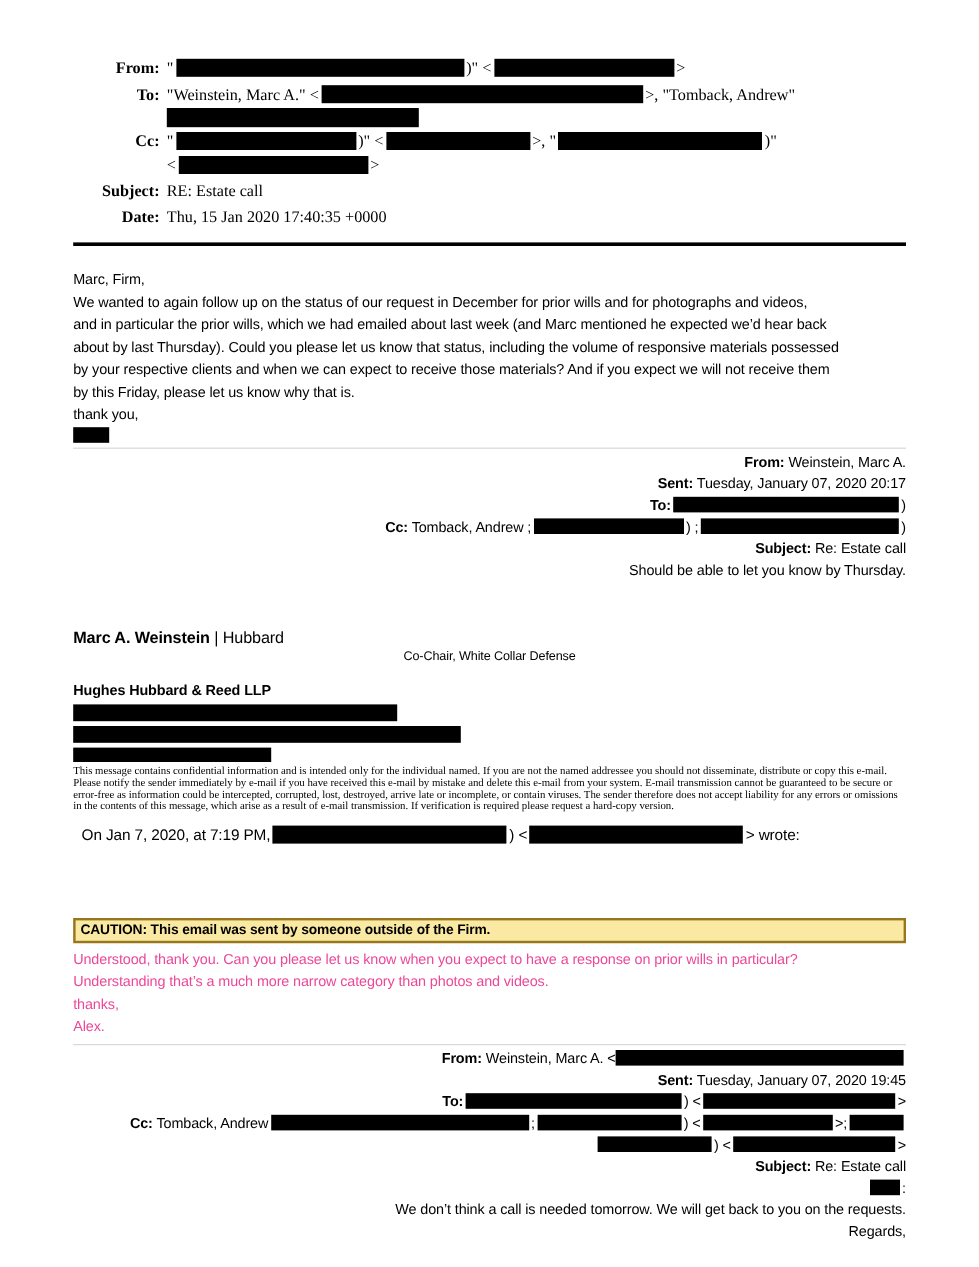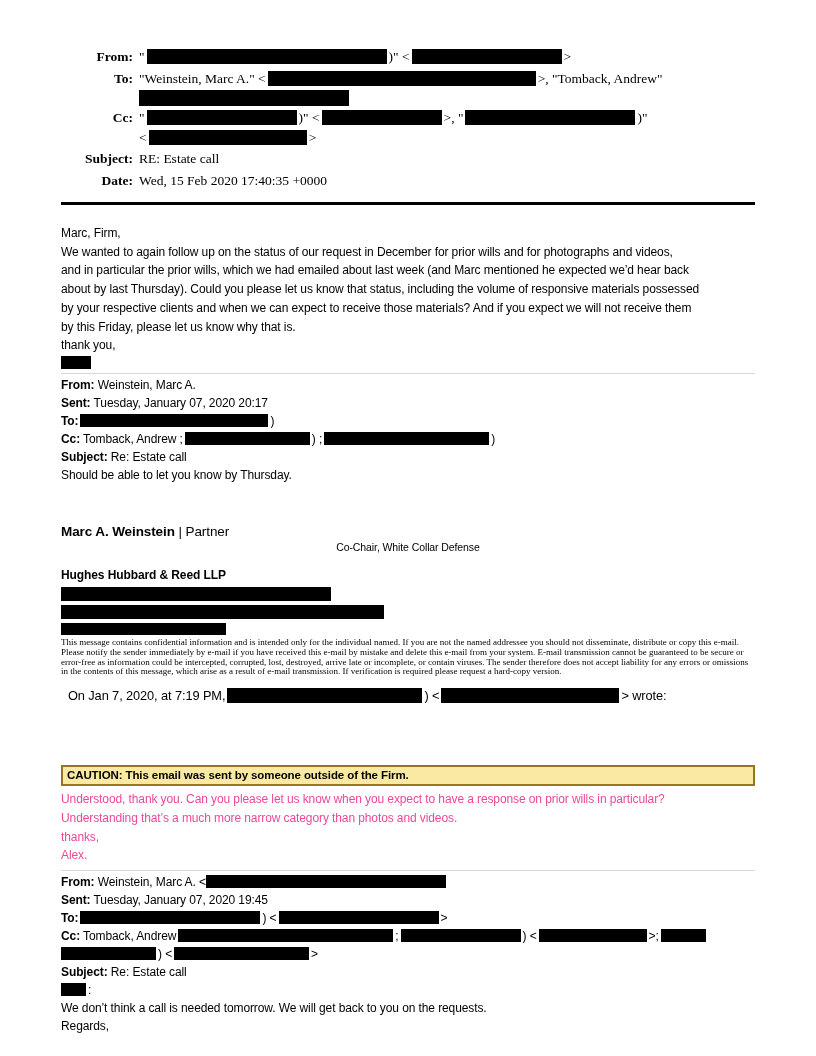--- a/index.html
+++ b/index.html
@@ -20,21 +20,21 @@
   .mval { flex:1; }
   
   .rx { display:inline-block; background:#000; height:13px; vertical-align:-2px; margin:0 2px; }
   .rxh { height:15px; vertical-align:-3px; }
   .rxblock { display:block; margin:2px 0 0 0; }
   .rule-thick { height:3px; background:#000; margin-top:12px; }
   .rule-thin { height:1px; background:#d8d8d8; }
   
   .sans { font-family:"Liberation Sans", sans-serif; font-size:12px; line-height:18.7px; letter-spacing:-0.1px; }
   .body1 { margin-top:19px; }
-  .hdr-block { line-height:18px; }
+  .hdr-block { line-height:18px;text-align:right; }
   .lb { font-weight:700; }
   .small-bar-line { line-height:16px; }
   
   .sig-name { font-family:"Liberation Sans", sans-serif; font-size:13.5px; font-weight:700; margin-top:40px; letter-spacing:-0.1px; }
   .sig-name .sep, .sig-name .title { font-weight:400; }
   .sig-role { font-family:"Liberation Sans", sans-serif; font-size:10.5px; margin-top:2px; letter-spacing:-0.1px;text-align:center; }
   .sig-firm { font-family:"Liberation Sans", sans-serif; font-size:12px; font-weight:700; margin-top:15px; letter-spacing:-0.1px; }
   .sig-bars { margin-top:5px; }
   .sig-bars .rx { display:block; margin:0 0 4px 0; }
   .disclaimer { font-family:"Liberation Serif", serif; font-size:9px; line-height:9.8px; margin-top:3px; }
@@ -72,21 +72,21 @@
       <span class="mlabel">Cc:</span>
       <span class="mval"><span>"</span><span class="rx rxh" style="width:150px"></span><span>)" &lt;</span><span class="rx rxh" style="width:120px"></span><span>&gt;, "</span><span class="rx rxh" style="width:170px"></span><span>)"</span><br>
       <span>&lt;</span><span class="rx rxh" style="width:158px"></span><span>&gt;</span></span>
     </div>
     <div class="mrow">
       <span class="mlabel">Subject:</span>
       <span class="mval">RE: Estate call</span>
     </div>
     <div class="mrow">
       <span class="mlabel">Date:</span>
-      <span class="mval">Wed, 15 Feb 2020 17:40:35 +0000</span>
+      <span class="mval">Thu, 15 Jan 2020 17:40:35 +0000</span>
     </div>
   </div>
 
   <div class="rule-thick"></div>
 
   <div class="sans body1">
     <div>Marc, Firm,</div>
     <div>We wanted to again follow up on the status of our request in December for prior wills and for photographs and videos,</div>
     <div>and in particular the prior wills, which we had emailed about last week (and Marc mentioned he expected we’d hear back</div>
     <div>about by last Thursday). Could you please let us know that status, including the volume of responsive materials possessed</div>
@@ -100,21 +100,21 @@
 
   <div class="sans hdr-block">
     <div><span class="lb">From:</span> <span>Weinstein, Marc A.</span></div>
     <div><span class="lb">Sent:</span> <span>Tuesday, January 07, 2020 20:17</span></div>
     <div><span class="lb">To:</span><span class="rx" style="width:188px"></span><span>)</span></div>
     <div><span class="lb">Cc:</span> <span>Tomback, Andrew ;</span><span class="rx" style="width:125px"></span><span>) ;</span><span class="rx" style="width:165px"></span><span>)</span></div>
     <div><span class="lb">Subject:</span> <span>Re: Estate call</span></div>
     <div>Should be able to let you know by Thursday.</div>
   </div>
 
-  <div class="sig-name"><span>Marc A. Weinstein</span> <span class="sep">|</span> <span class="title">Partner</span></div>
+  <div class="sig-name"><span>Marc A. Weinstein</span> <span class="sep">|</span> <span class="title">Hubbard</span></div>
   <div class="sig-role">Co-Chair, White Collar Defense</div>
   <div class="sig-firm">Hughes Hubbard &amp; Reed LLP</div>
   <div class="sig-bars">
     <span class="rx" style="width:270px;height:14px"></span>
     <span class="rx" style="width:323px;height:14px"></span>
     <span class="rx" style="width:165px;height:12px;margin-bottom:0"></span>
   </div>
   <div class="disclaimer">This message contains confidential information and is intended only for the individual named. If you are not the named addressee you should not disseminate, distribute or copy this e-mail. Please notify the sender immediately by e-mail if you have received this e-mail by mistake and delete this e-mail from your system. E-mail transmission cannot be guaranteed to be secure or error-free as information could be intercepted, corrupted, lost, destroyed, arrive late or incomplete, or contain viruses. The sender therefore does not accept liability for any errors or omissions in the contents of this message, which arise as a result of e-mail transmission. If verification is required please request a hard-copy version.</div>
 
   <div class="sans quote"><span>On Jan 7, 2020, at 7:19 PM,</span><span class="rx" style="width:195px"></span><span>) &lt;</span><span class="rx" style="width:178px"></span><span>&gt; wrote:</span></div>

